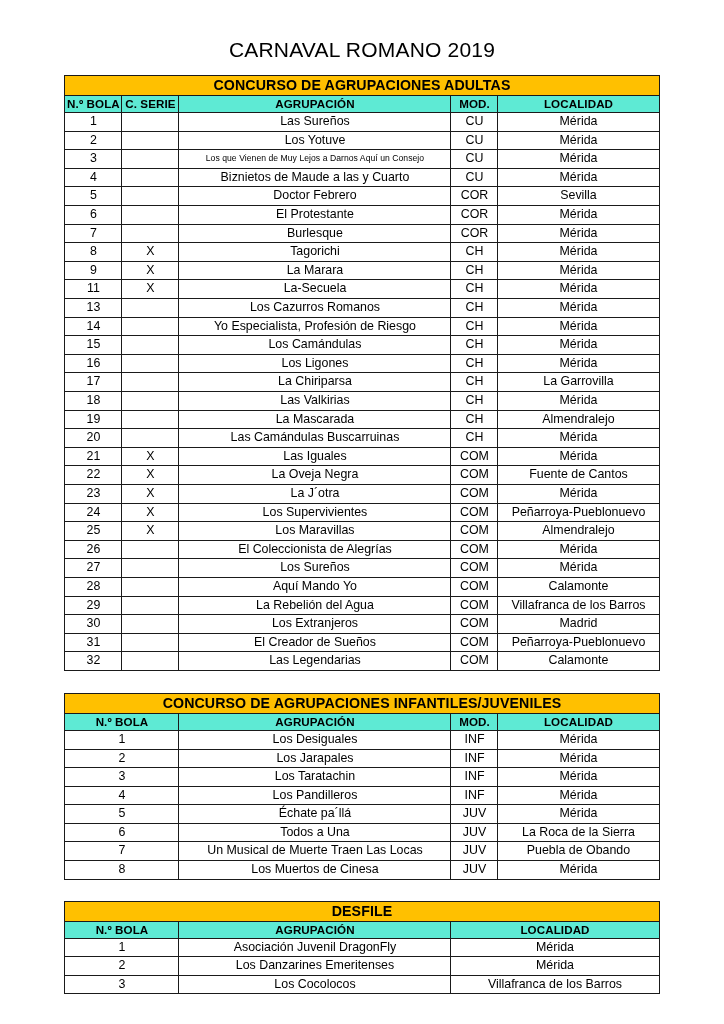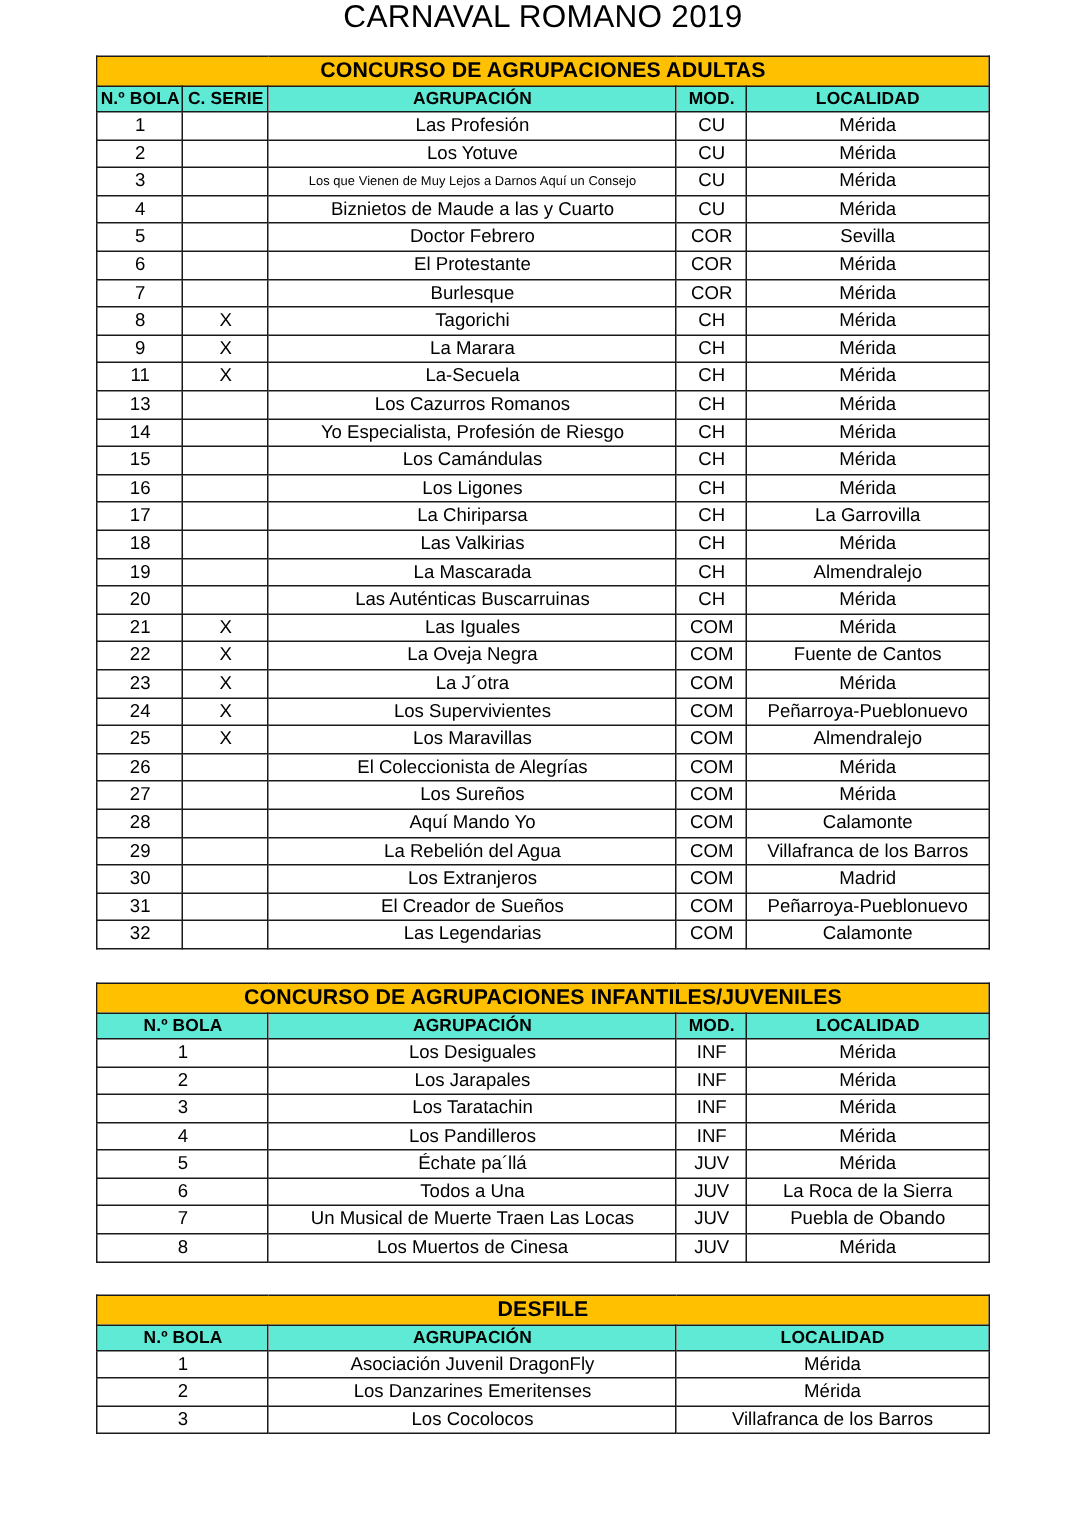--- a/index.html
+++ b/index.html
@@ -22,20 +22,21 @@
     box-sizing: border-box;
     padding: 0 60px;
   }
 
   .doc-title {
     text-align: center;
     font-size: 21px;
     font-weight: normal;
     letter-spacing: 0.2px;
     margin: 0;
+    padding-top: 38px;
     padding-bottom: 14px;
     line-height: 1.1;
   }
 
   table.grid {
     border-collapse: collapse;
     table-layout: fixed;
     width: 594px;
     margin: 0 auto;
     border: 1.5px solid #1a1a1a;
@@ -126,21 +127,21 @@
         <th>C. SERIE</th>
         <th>AGRUPACIÓN</th>
         <th>MOD.</th>
         <th>LOCALIDAD</th>
       </tr>
     </thead>
     <tbody>
         <tr>
           <td class="num">1</td>
           <td class="serie"></td>
-          <td class="name">Las Profesión</td>
+          <td class="name">Las Sureños</td>
           <td class="mod">CU</td>
           <td class="loc">Mérida</td>
         </tr>
         <tr>
           <td class="num">2</td>
           <td class="serie"></td>
           <td class="name">Los Yotuve</td>
           <td class="mod">CU</td>
           <td class="loc">Mérida</td>
         </tr>
@@ -245,21 +246,21 @@
         <tr>
           <td class="num">19</td>
           <td class="serie"></td>
           <td class="name">La Mascarada</td>
           <td class="mod">CH</td>
           <td class="loc">Almendralejo</td>
         </tr>
         <tr>
           <td class="num">20</td>
           <td class="serie"></td>
-          <td class="name">Las Auténticas Buscarruinas</td>
+          <td class="name">Las Camándulas Buscarruinas</td>
           <td class="mod">CH</td>
           <td class="loc">Mérida</td>
         </tr>
         <tr>
           <td class="num">21</td>
           <td class="serie">X</td>
           <td class="name">Las Iguales</td>
           <td class="mod">COM</td>
           <td class="loc">Mérida</td>
         </tr>

